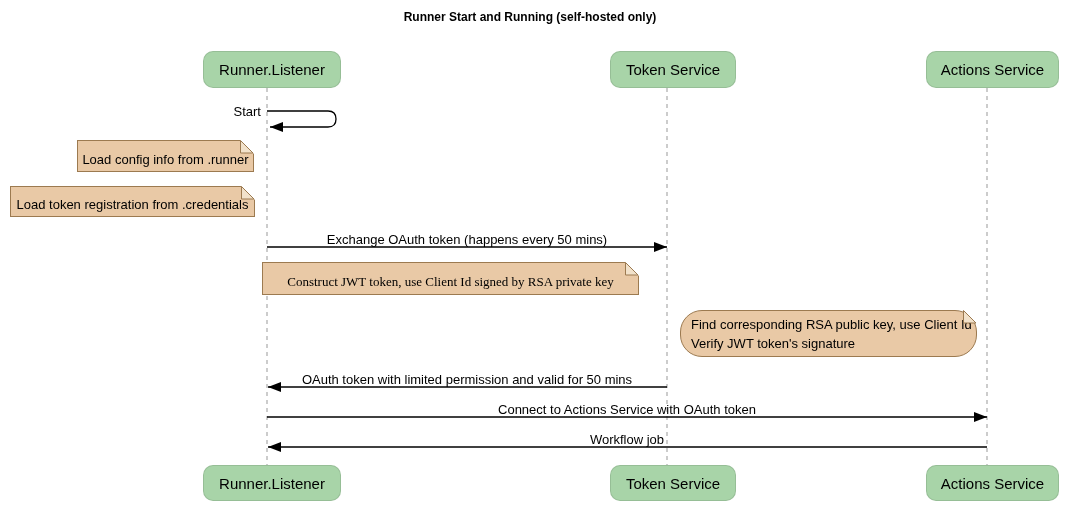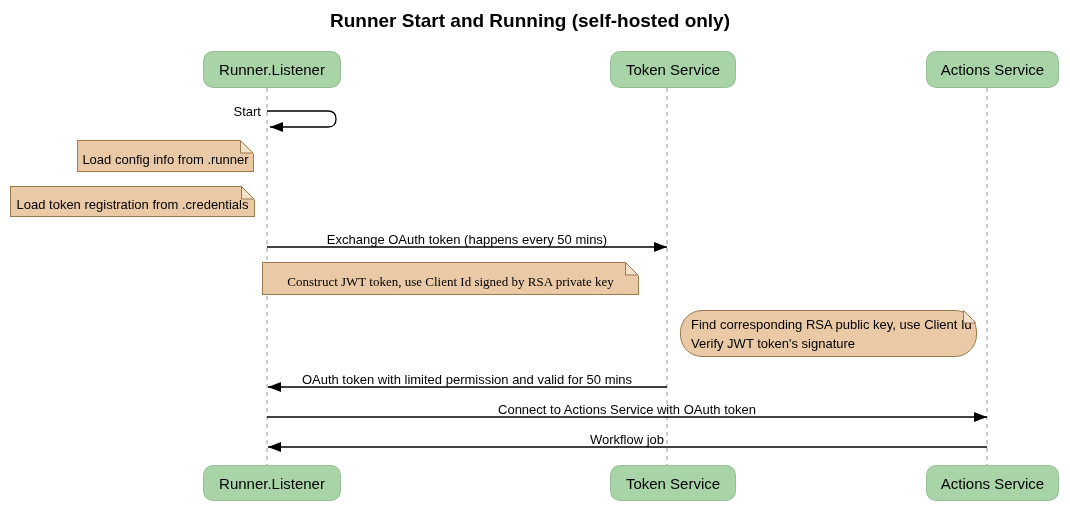--- a/index.html
+++ b/index.html
@@ -12,21 +12,21 @@
     height: 525px;
     background: var(--background, #ffffff);
     overflow: hidden;
   }
 
   .title {
     position: absolute;
     left: 530px;
     top: 10px;
     transform: translateX(-50%);
-    font-size: 19px;
+    font-size: 12px;
     font-weight: bold;
     white-space: nowrap;
     color: var(--text, #000);
   }
 
   .layer {
     position: absolute;
     left: 0; top: 0;
     width: 1070px; height: 525px;
   }

